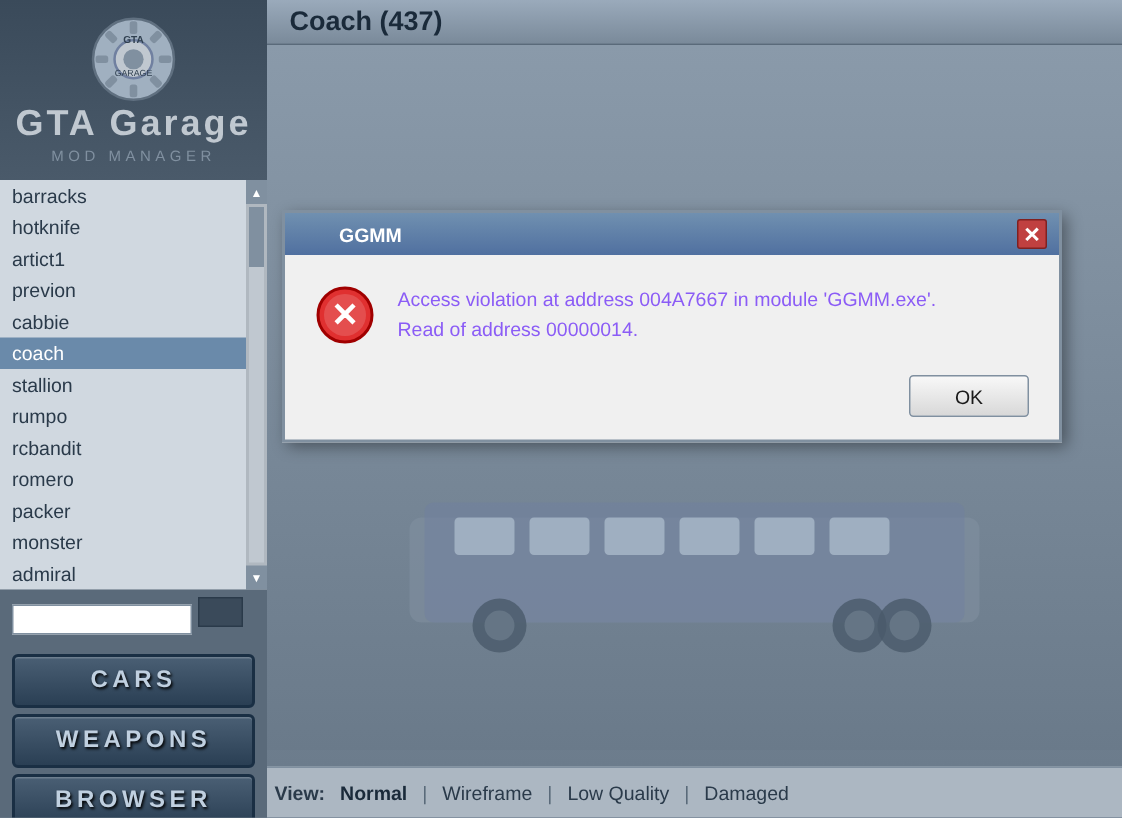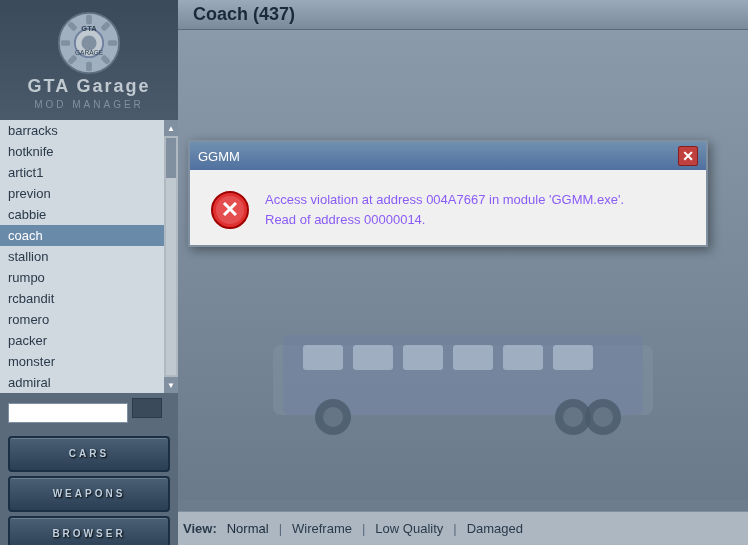--- a/index.html
+++ b/index.html
@@ -36,21 +36,21 @@
     }
 
     .logo-icon {
       width: 70px;
       height: 70px;
       position: relative;
     }
 
     .logo-text {
       color: #c0c8d0;
-      font-size: 18px;
+      font-size: 24px;
       font-weight: bold;
       letter-spacing: 2px;
     }
 
     .logo-sub {
       color: #8090a0;
       font-size: 10px;
       letter-spacing: 3px;
       margin-top: 2px;
     }
@@ -147,21 +147,21 @@
       background: #5a6a7a;
     }
 
     .nav-btn {
       width: 162px;
       height: 36px;
       background: linear-gradient(to bottom, #4a5f74, #2a3f54);
       border: 2px solid #1a2f44;
       border-radius: 4px;
       color: #c0d0e0;
-      font-size: 10px;
+      font-size: 16px;
       font-weight: bold;
       letter-spacing: 3px;
       text-align: center;
       line-height: 32px;
       cursor: pointer;
       text-shadow: 1px 1px 2px #000;
       box-shadow: inset 0 1px 0 rgba(255,255,255,0.2);
     }
 
     
@@ -222,21 +222,21 @@
     }
 
     .view-link {
       color: #2a3a4a;
       font-size: 13px;
       cursor: pointer;
       text-decoration: none;
     }
 
     .view-link.active {
-      font-weight: normal;
+      font-weight: bold;
       color: #1a2a3a;
     }
 
     .view-separator {
       color: #5a6a7a;
       font-size: 13px;
     }
 
     .error-dialog {
       width: 520px;
@@ -252,22 +252,23 @@
       height: 28px;
       background: linear-gradient(to bottom, #7090b0, #5070a0);
       display: flex;
       align-items: center;
       justify-content: space-between;
       padding: 0 8px;
     }
 
     .dialog-title {
       color: white;
-      font-weight: normal;
-      font-size: 13px;
+      font-weight: bold;
+      font-size: 13px;
+      margin-left: 28px;
     }
 
     .dialog-close-btn {
       width: 20px;
       height: 20px;
       background: #c04040;
       border: 1px solid #802020;
       border-radius: 2px;
       display: flex;
       align-items: center;
@@ -426,14 +427,17 @@
       <svg width="40" height="40" viewBox="0 0 40 40">
         <circle cx="20" cy="20" r="18" fill="#e03030" stroke="#a00000" stroke-width="2"></circle>
         <circle cx="20" cy="20" r="14" fill="white" opacity="0.15"></circle>
         <text x="20" y="27" text-anchor="middle" fill="white" font-size="22" font-weight="bold">✕</text>
       </svg>
       <div>
         <div class="dialog-message">Access violation at address 004A7667 in module 'GGMM.exe'.</div>
         <div class="dialog-message">Read of address 00000014.</div>
       </div>
     </div>
+    <div class="dialog-footer">
+      <button class="ok-btn">OK</button>
+    </div>
   </div>
 </div>
 
 </body></html>

